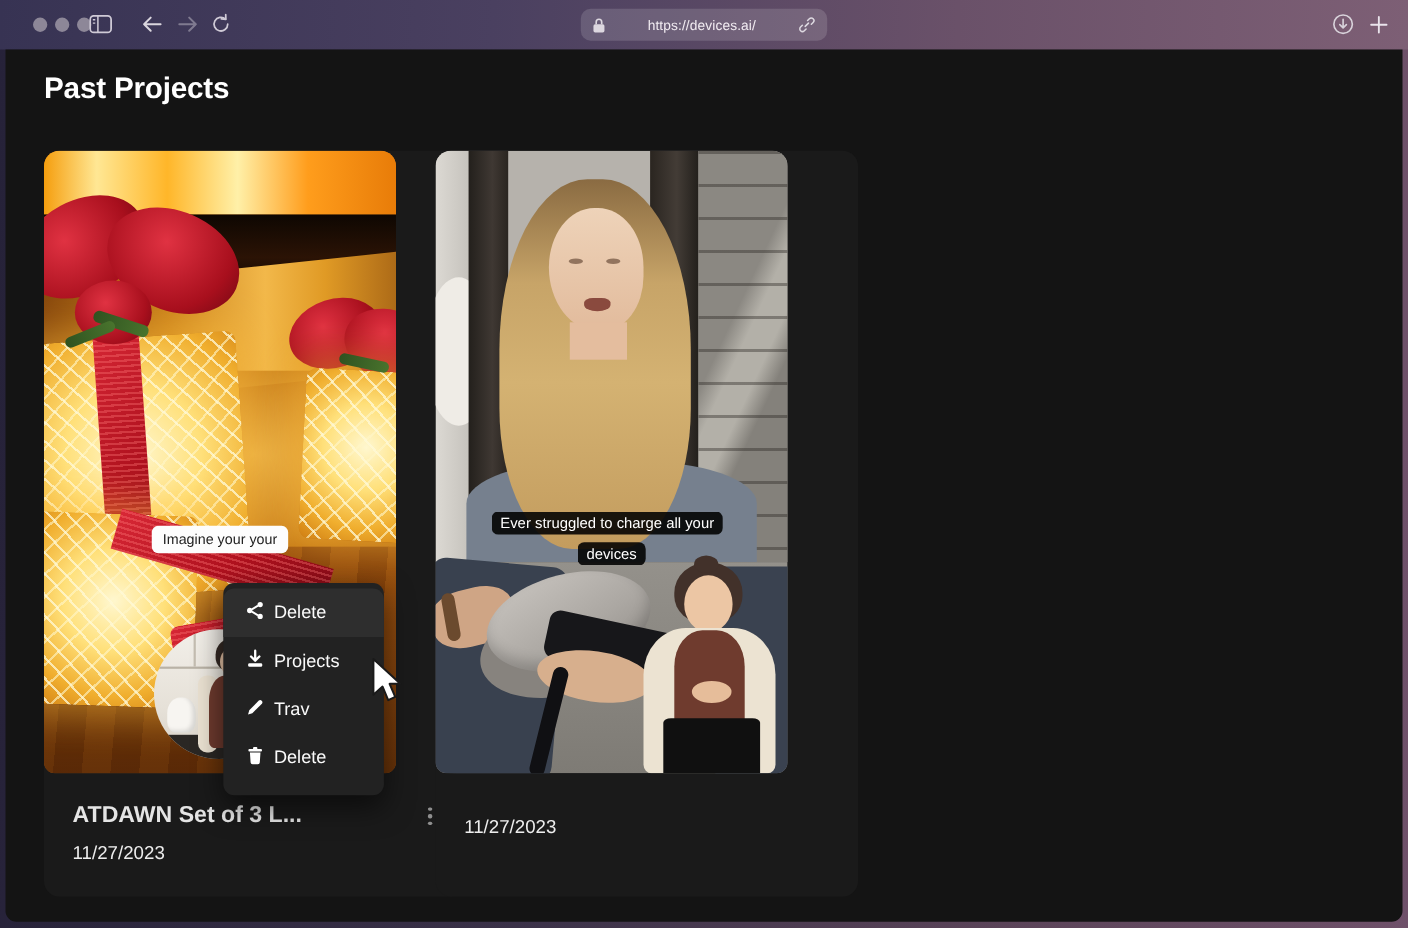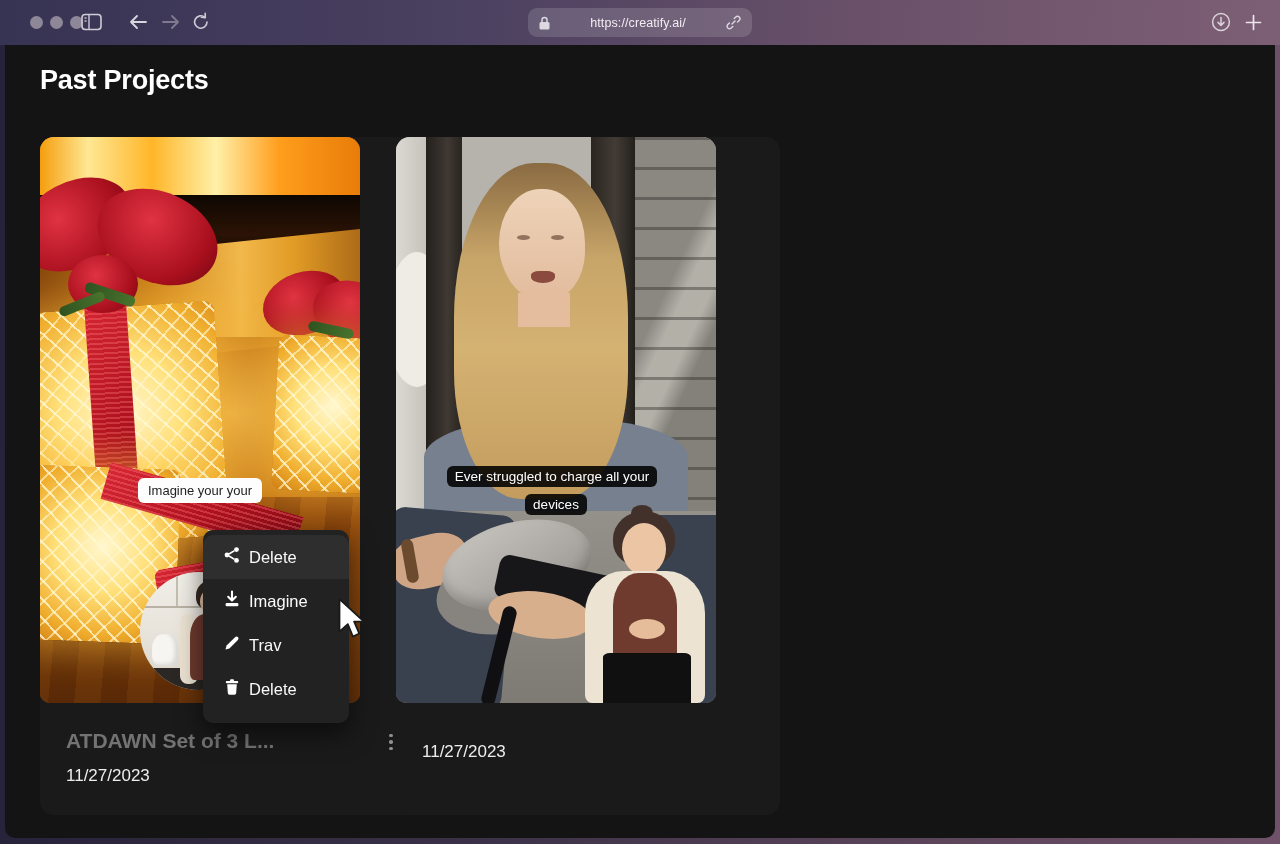--- a/index.html
+++ b/index.html
@@ -24,21 +24,21 @@
   
   .page { position:absolute; top:45px; left:5px; right:5px; bottom:6px;
     background:#141414; border-radius:0 0 10px 10px; overflow:hidden; }
   .page-title { position:absolute; left:35px; top:20px; color:#fff; font-size:27px; font-weight:800; letter-spacing:-.2px; }
 
   .card { position:absolute; top:92px; width:384px; height:678px; background:#1a1a1a; border-radius:14px; }
   .card-media { position:absolute; top:0; left:0; width:320px; height:566px;
     border-radius:14px 14px 10px 10px; overflow:hidden; }
   .card-footer { position:absolute; top:566px; left:0; right:0; bottom:0; padding:26px 24px 0 26px; }
   .title-row { display:flex; justify-content:space-between; align-items:flex-start; }
-  .card-title { color:#737373; font-size:21px; font-weight:700; line-height:24px; white-space:nowrap; overflow:hidden; }
+  .card-title { color:#e5e5e5; font-size:21px; font-weight:700; line-height:24px; white-space:nowrap; overflow:hidden; }
   .card-date { color:#ededed; font-size:17px; margin-top:13px; }
   .kebab { width:18px; height:24px; display:flex; flex-direction:column; align-items:center; justify-content:center; gap:3px; cursor:pointer; padding-top:2px; }
   .kebab i { width:3.5px; height:3.5px; border-radius:50%; background:#8f8f8f; display:block; }
 
   
   .caption-light { position:absolute; z-index:5; left:50%; transform:translateX(-50%); top:341px;
     background:#fdfdfd; color:#222; font-size:13px; padding:5px 10px; border-radius:6px; white-space:nowrap; }
   .caption-dark-wrap { position:absolute; z-index:10; left:50%; transform:translateX(-50%); top:325px;
     width:252px; text-align:center; line-height:1.75; }
   .caption-dark-wrap span { background:rgba(0,0,0,.88); color:#fff; font-size:13.5px;
@@ -101,21 +101,21 @@
     </svg>
   </span>
 
   <div class="url-pill">
     <span style="margin-left:11px">
       <svg width="11" height="14" viewBox="0 0 11 14">
         <rect x="0.5" y="6" width="10" height="7.5" rx="1.6" fill="#ddd8e0"></rect>
         <path d="M3 6 V4 a2.5 2.5 0 0 1 5 0 V6" stroke="#ddd8e0" stroke-width="1.5" fill="none"></path>
       </svg>
     </span>
-    <span class="url-text">https://creatify.ai/</span>
+    <span class="url-text">https://devices.ai/</span>
     <span style="margin-right:11px">
       <svg width="15" height="15" viewBox="0 0 15 15">
         <path d="M6 9 L9 6" stroke="#ddd8e0" stroke-width="1.4" stroke-linecap="round"></path>
         <path d="M8.2 3.6 l1.6-1.6 a2.4 2.4 0 0 1 3.4 3.4 l-1.6 1.6" fill="none" stroke="#ddd8e0" stroke-width="1.4" stroke-linecap="round"></path>
         <path d="M6.8 11.4 l-1.6 1.6 a2.4 2.4 0 0 1 -3.4-3.4 l1.6-1.6" fill="none" stroke="#ddd8e0" stroke-width="1.4" stroke-linecap="round"></path>
       </svg>
     </span>
   </div>
 
   <span class="abs" style="left:1211px;top:12px">
@@ -188,21 +188,21 @@
         </span>
         <span>Delete</span>
       </div>
       <div class="ctx-item">
         <span>
           <svg width="18" height="18" viewBox="0 0 18 18">
             <path d="M9 1.5 V10 M5.2 6.8 L9 10.6 L12.8 6.8" fill="none" stroke="#fff" stroke-width="2.1" stroke-linecap="round" stroke-linejoin="round"></path>
             <rect x="2.6" y="13" width="12.8" height="3.2" rx="1.2" fill="#fff"></rect>
           </svg>
         </span>
-        <span>Imagine</span>
+        <span>Projects</span>
       </div>
       <div class="ctx-item">
         <span>
           <svg width="18" height="18" viewBox="0 0 18 18">
             <path d="M2.5 15.5 L3.6 11.6 L12.3 2.9 a2 2 0 0 1 2.8 2.8 L6.4 14.4 Z" fill="#fff"></path>
           </svg>
         </span>
         <span>Trav</span>
       </div>
       <div class="ctx-item">

